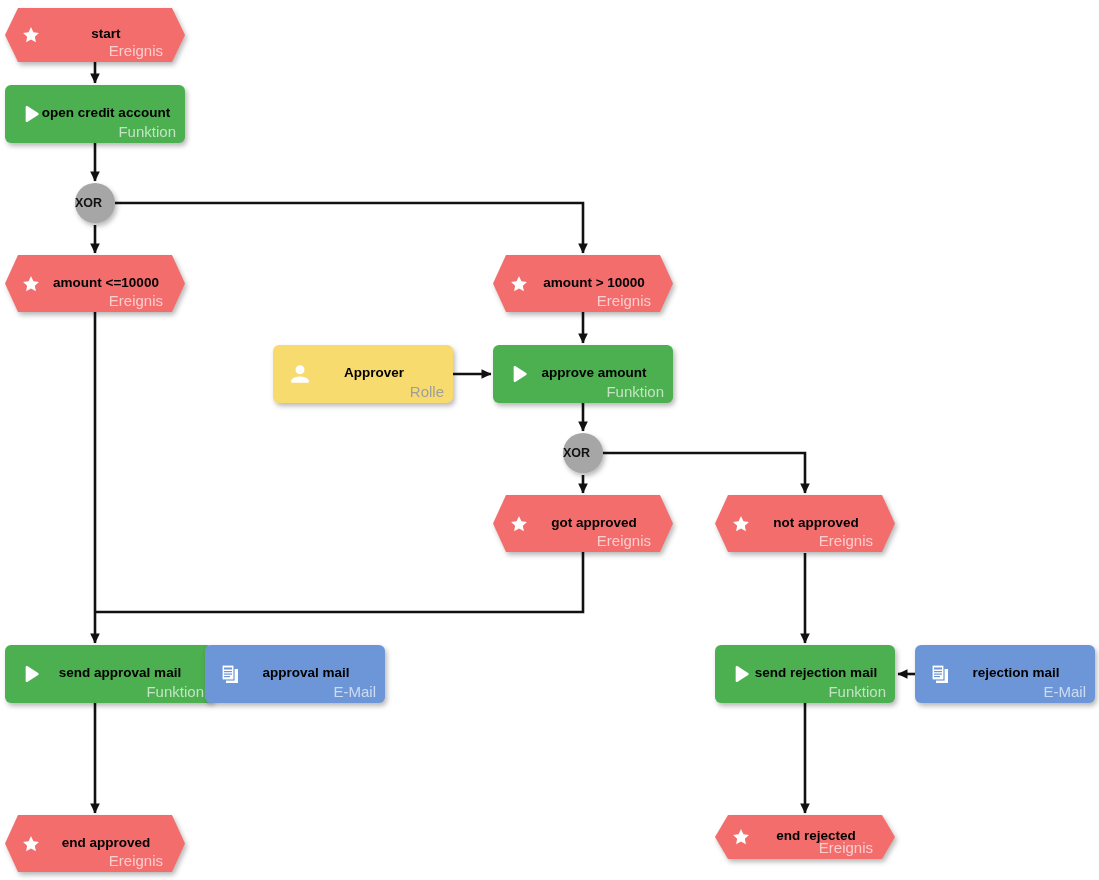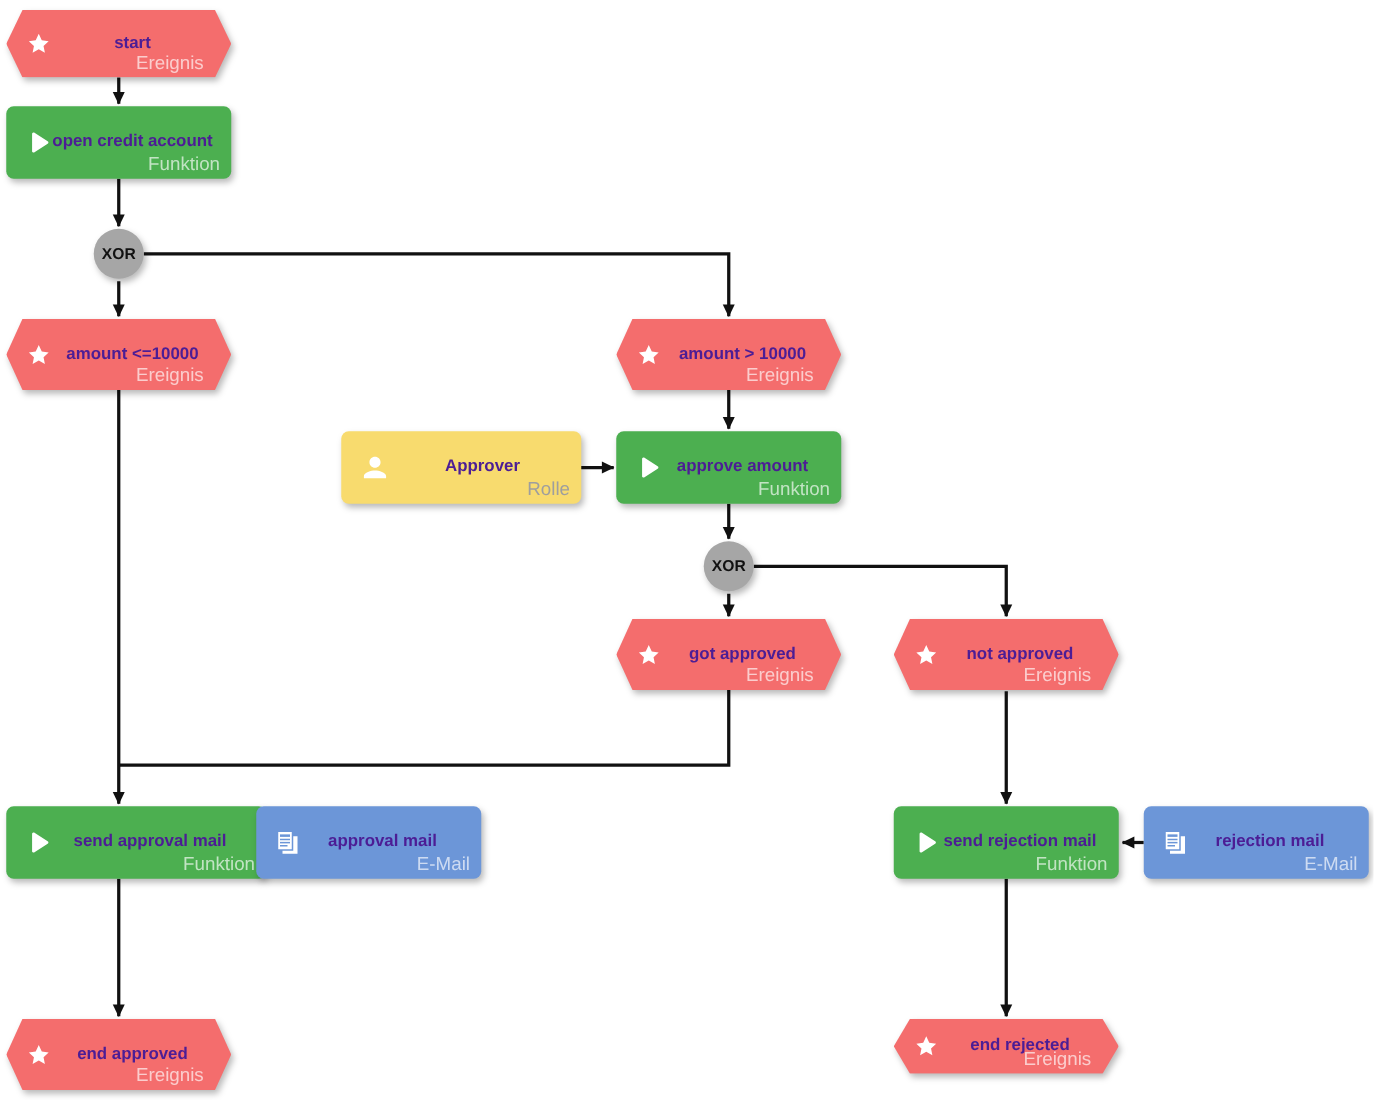--- a/index.html
+++ b/index.html
@@ -7,38 +7,38 @@
 
   #edges{position:absolute;left:0;top:0;width:1099px;height:880px;z-index:1;}
   #edges path{stroke:#111111;stroke-width:2.6;fill:none;}
   #edges .arrowhead{fill:#111111;stroke:none;}
 
   .node{position:absolute;z-index:2;filter:drop-shadow(2.5px 3px 2.5px rgba(0,0,0,0.28));}
   .shape{position:relative;width:100%;height:100%;display:flex;align-items:center;}
 
   .event{background:#F46D6D;clip-path:polygon(13px 0%,calc(100% - 13px) 0%,100% 50%,calc(100% - 13px) 100%,13px 100%,0% 50%);}
   .function{background:#4CAF50;border-radius:6px;align-items:center;}
-  .role{background:#F8DB6E;border-radius:6px;padding-left:12px;}
+  .role{background:#F8DB6E;border-radius:6px;}
   .mail{background:#6C96D8;border-radius:6px;}
 
   .icon{position:absolute;top:50%;transform:translateY(-50%);display:flex;align-items:center;justify-content:center;}
   .event .icon{left:16px;}
   .function .icon{left:12px;}
   .role .icon{left:14px;}
   .mail .icon{left:13px;}
   .icon svg{display:block;}
 
-  .label{flex:1;text-align:center;font-size:13.5px;font-weight:bold;color:#4c1d95;padding:0 12px 2px 34px;line-height:1.15;}
+  .label{flex:1;text-align:center;font-size:13.5px;font-weight:bold;color:#000000;padding:0 12px 2px 34px;line-height:1.15;}
 
   .type{position:absolute;bottom:3px;font-size:15px;font-weight:400;}
   .type-hex{right:22px;color:rgba(255,255,255,0.66);}
   .type-rect{right:9px;color:rgba(255,255,255,0.66);margin-left:22px;}
   .type-role{right:9px;color:#9E9E9E;}
 
-  .xorshape{width:100%;height:100%;border-radius:50%;background:#A6A6A6;display:flex;align-items:center;justify-content:center;}
+  .xorshape{width:100%;height:100%;border-radius:50%;background:#A6A6A6;display:flex;align-items:center;justify-content:flex-start;}
   .xorlabel{font-size:12.5px;font-weight:bold;color:#111111;padding-bottom:1px;}
 </style>
 </head>
 <body>
 
 <div id="canvas">
 
   <svg id="edges" xmlns="http://www.w3.org/2000/svg">
     <defs>
       <marker id="arrow" viewBox="0 0 12 12" refX="10.5" refY="6" markerWidth="12" markerHeight="12" markerUnits="userSpaceOnUse" orient="auto-start-reverse">

